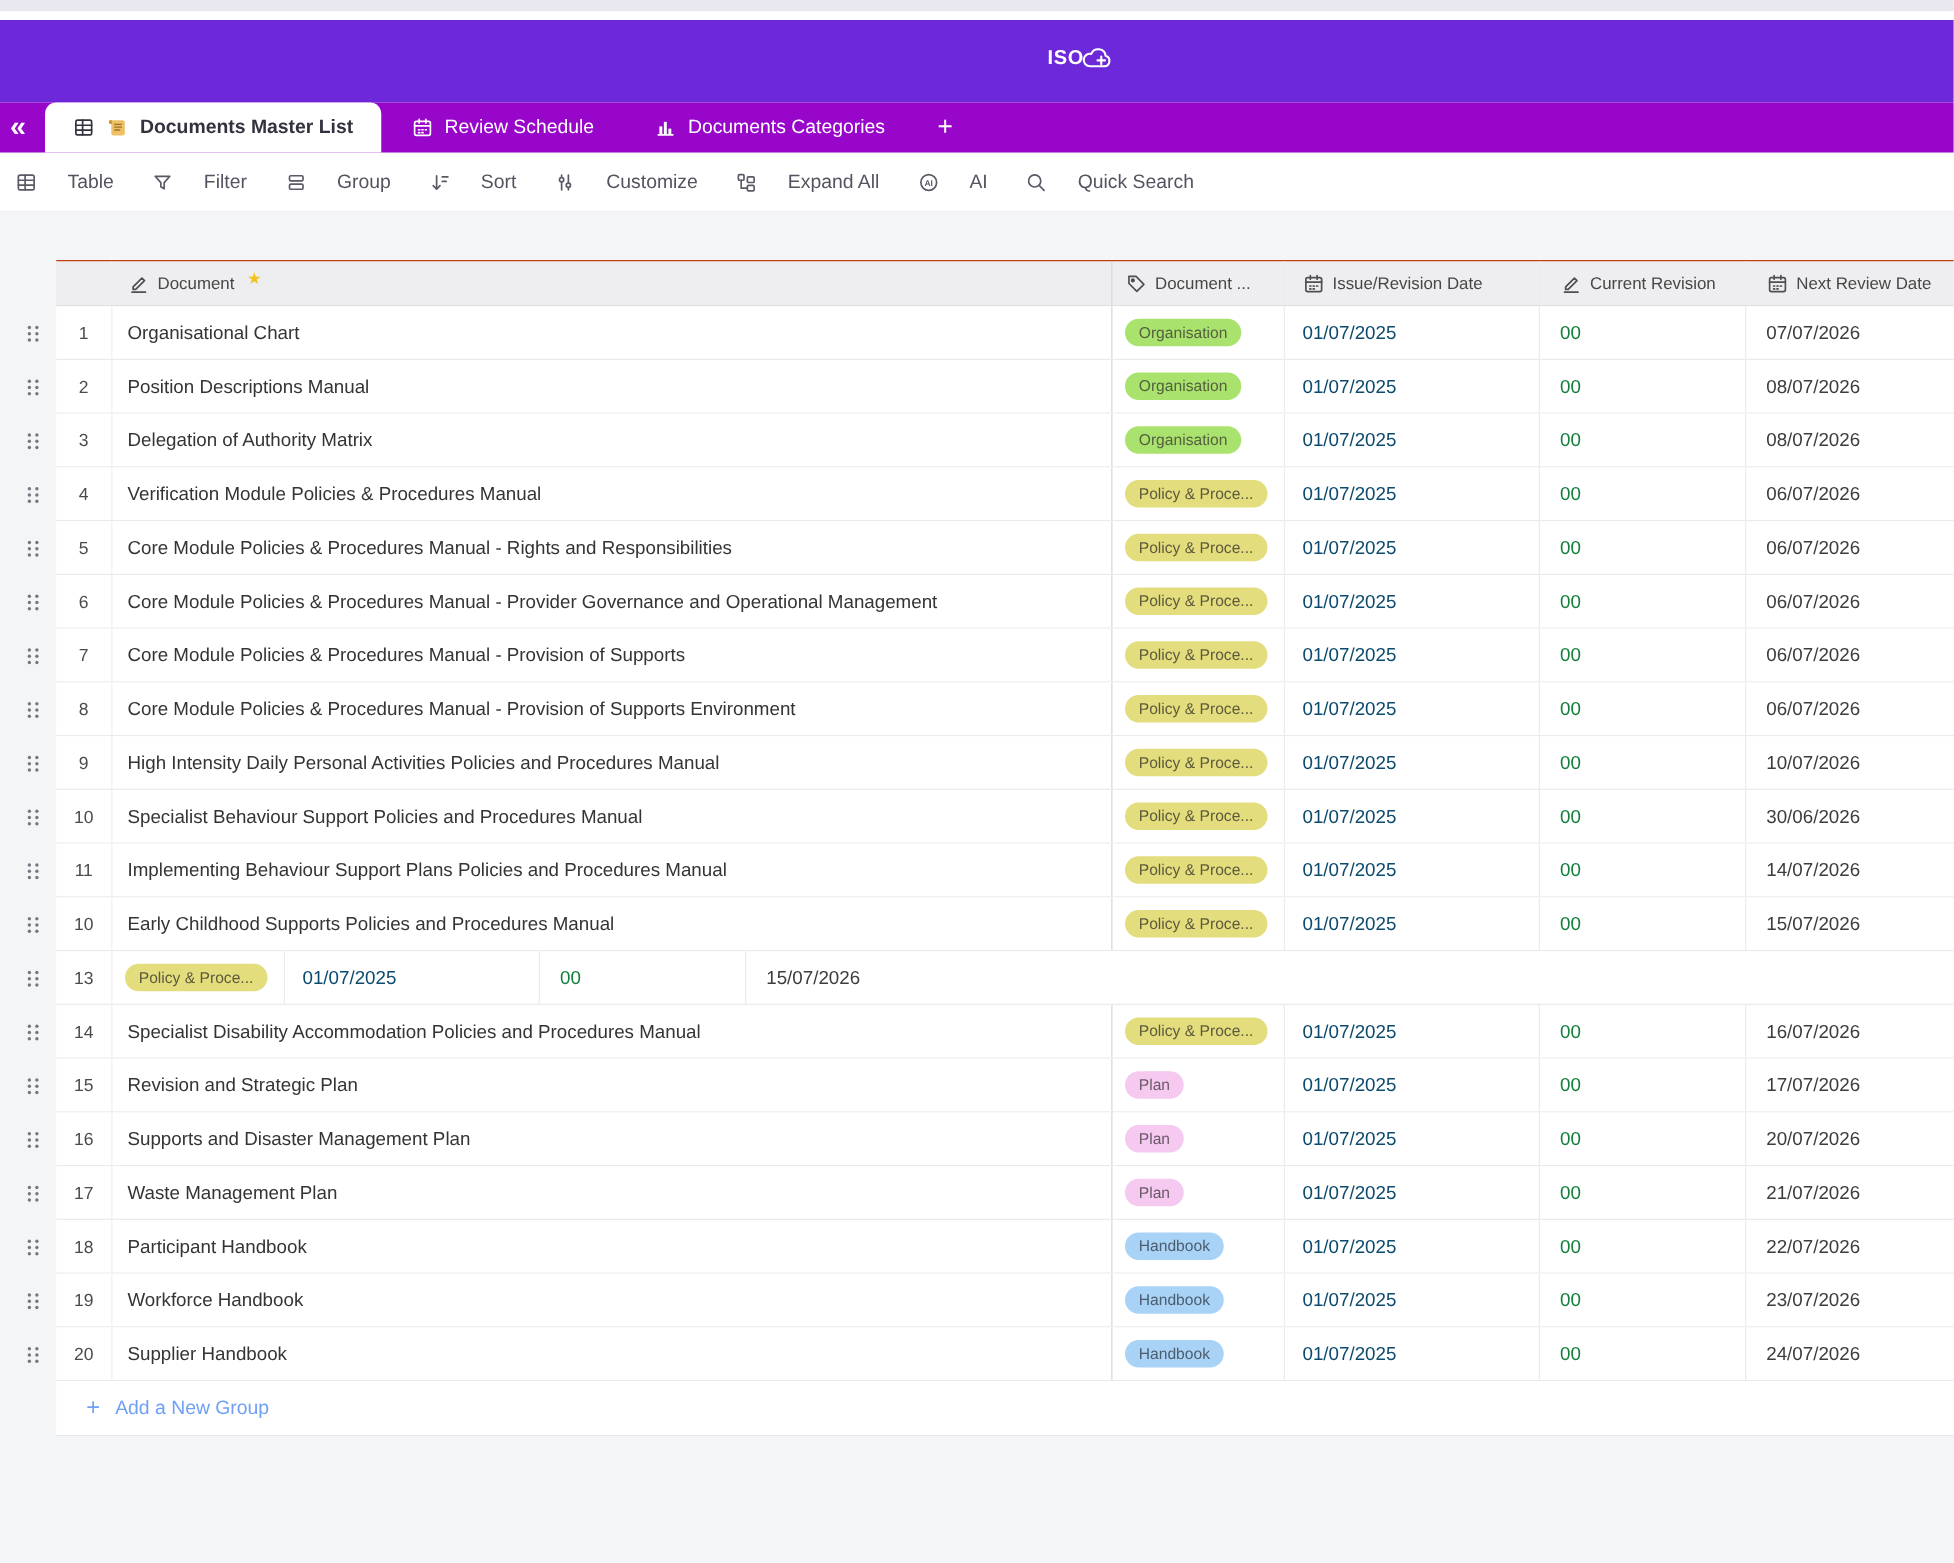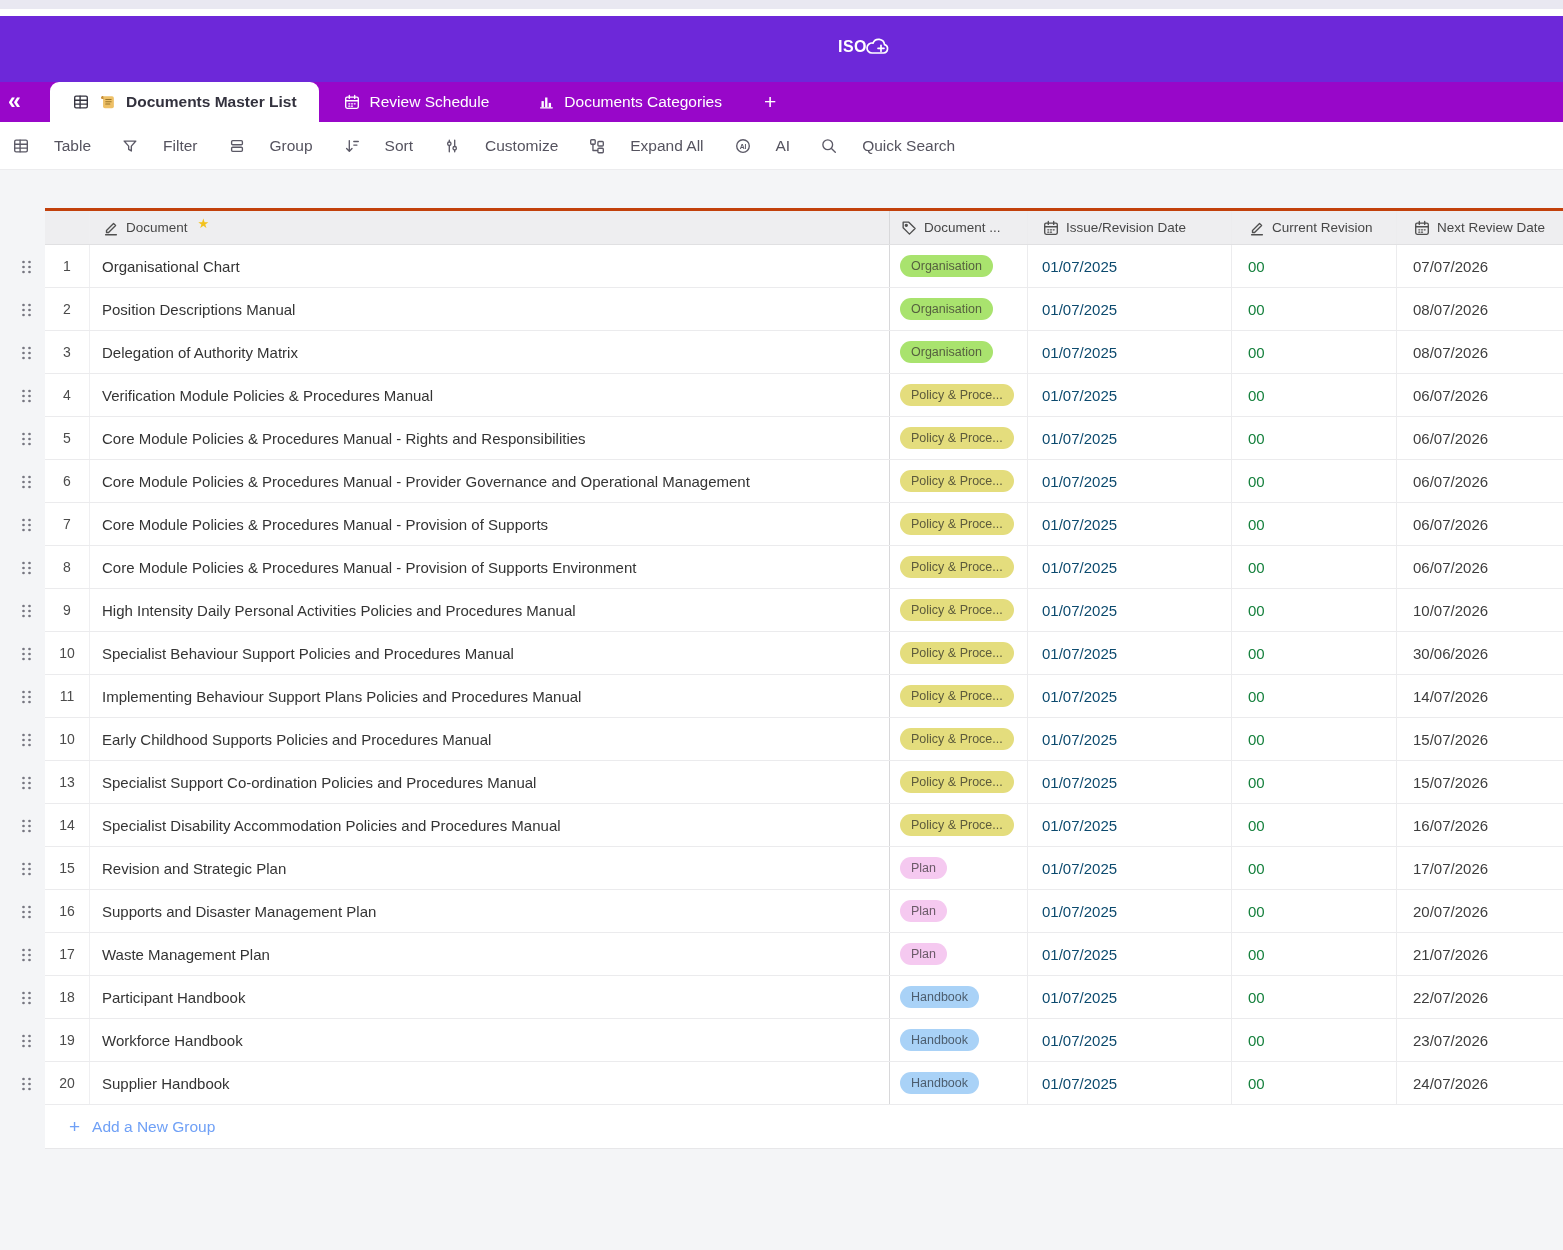--- a/index.html
+++ b/index.html
@@ -10,21 +10,21 @@
   .white-sliver{ height:7px;  background:#ffffff; }
 
   .app-header  { height:66px; background:#6d28d9; position:relative; }
   .iso-logo    { position:absolute; left:838px; top:20px; display:flex; align-items:center;
                  color:#fff; font-weight:bold; font-size:16px; letter-spacing:.5px; }
   .iso-logo svg{ margin-left:-3px; }
 
   .tab-bar { height:40px; background:#9807c9; display:flex; align-items:flex-end; position:relative; }
   .collapse-btn { position:absolute; left:8px; top:6px; color:#fff; font-size:23px; font-weight:bold;
                   line-height:26px; cursor:pointer; }
-  .tabs { display:flex; align-items:flex-end; margin-left:50px; height:40px; }
+  .tabs { display:flex; align-items:flex-end; margin-left:36px; height:40px; }
   .tab  { display:flex; align-items:center; gap:9px; height:40px; padding:0 24px;
           color:#ffffff; font-size:15.5px; font-weight:500; white-space:nowrap; cursor:pointer; }
   .tab.active { background:#ffffff; border-radius:9px 9px 0 0; color:#33323e; font-weight:600; padding:0 22px; }
   .tab .ticon { display:flex; align-items:center; }
   .tab-add { color:#fff; font-size:21px; font-weight:400; padding:0 18px; height:40px;
              display:flex; align-items:center; cursor:pointer; }
 
   .toolbar { height:48px; background:#ffffff; display:flex; align-items:center; gap:30px;
              padding-left:12px; border-bottom:1px solid #ececee; }
   .tool-btn { display:flex; align-items:center; gap:24px; color:#55535f; font-size:15.5px;
@@ -32,21 +32,21 @@
   .tool-btn svg { color:#5b5966; }
 
   .content { height:1080px; background:#f4f5f7; }
 
   .grid { padding-top:38px; }
   .grow { display:flex; }
   .gutter { width:45px; flex:0 0 45px; display:flex; align-items:center; }
   .gutter svg { margin-left:21px; }
 
   .hdr-inner, .row-inner { display:flex; flex:1; background:#fff; }
-  .hdr-inner { background:#eeeef0; border-top:3px solid #c2410c; border-bottom:1px solid #e0e0e2; height:37px; }
+  .hdr-inner { background:#eeeef0; border-top:1px solid #c2410c; border-bottom:1px solid #e0e0e2; height:37px; }
   .row-inner { height:43px; border-bottom:1px solid #ebebed; }
 
   .c-num  { width:45px;  flex:0 0 45px;  display:flex; align-items:center; justify-content:center;
             border-right:1px solid #efeff1; font-size:14px; color:#4b4b4b; }
   .c-doc  { width:800px; flex:0 0 800px; display:flex; align-items:center; padding-left:12px;
             border-right:1px solid #d8d8da; font-size:15px; color:#343434; overflow:hidden; white-space:nowrap; }
   .c-cat  { width:138px; flex:0 0 138px; display:flex; align-items:center; padding-left:10px;
             border-right:1px solid #ececee; }
   .c-issue{ width:204px; flex:0 0 204px; display:flex; align-items:center; padding-left:14px;
             border-right:1px solid #ececee; font-size:15px; color:#0c4a6e; }
@@ -504,21 +504,20 @@
               <circle cx="2.5" cy="3" r="1.35" fill="#767680"></circle>
               <circle cx="8.5" cy="3" r="1.35" fill="#767680"></circle>
               <circle cx="2.5" cy="8" r="1.35" fill="#767680"></circle>
               <circle cx="8.5" cy="8" r="1.35" fill="#767680"></circle>
               <circle cx="2.5" cy="13" r="1.35" fill="#767680"></circle>
               <circle cx="8.5" cy="13" r="1.35" fill="#767680"></circle>
             </svg>
           </div>
           <div class="row-inner">
             <div class="c-num">13</div>
-            <div class="c-doc">Specialist Support Co-ordination Policies and Procedures Manual</div>
             <div class="c-cat">
               <span class="badge" style="background:#e4dd7d;color:#5d5b3c">Policy &amp; Proce...</span>
             </div>
             <div class="c-issue">01/07/2025</div>
             <div class="c-rev">00</div>
             <div class="c-next">15/07/2026</div>
           </div>
         </div>
         <div class="grow">
           <div class="gutter">

